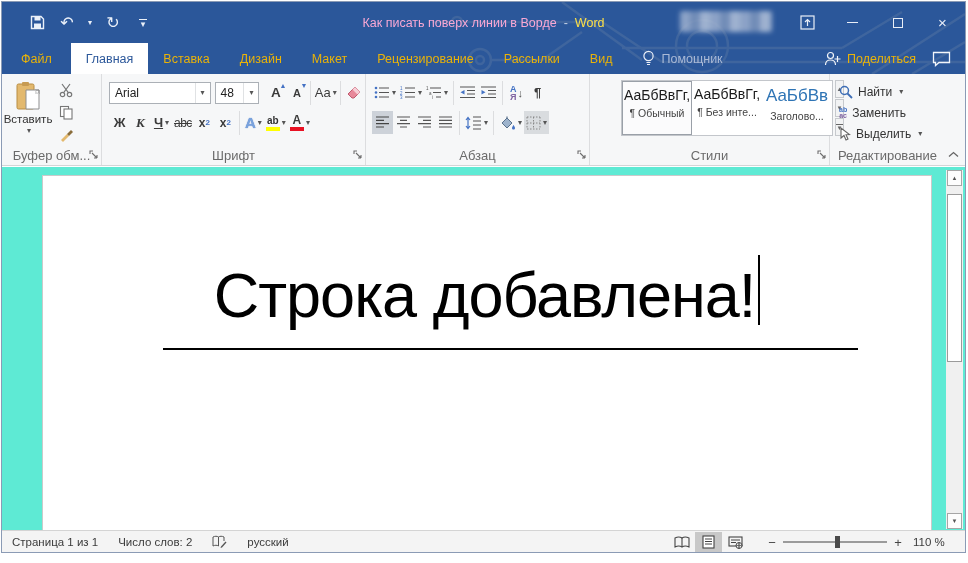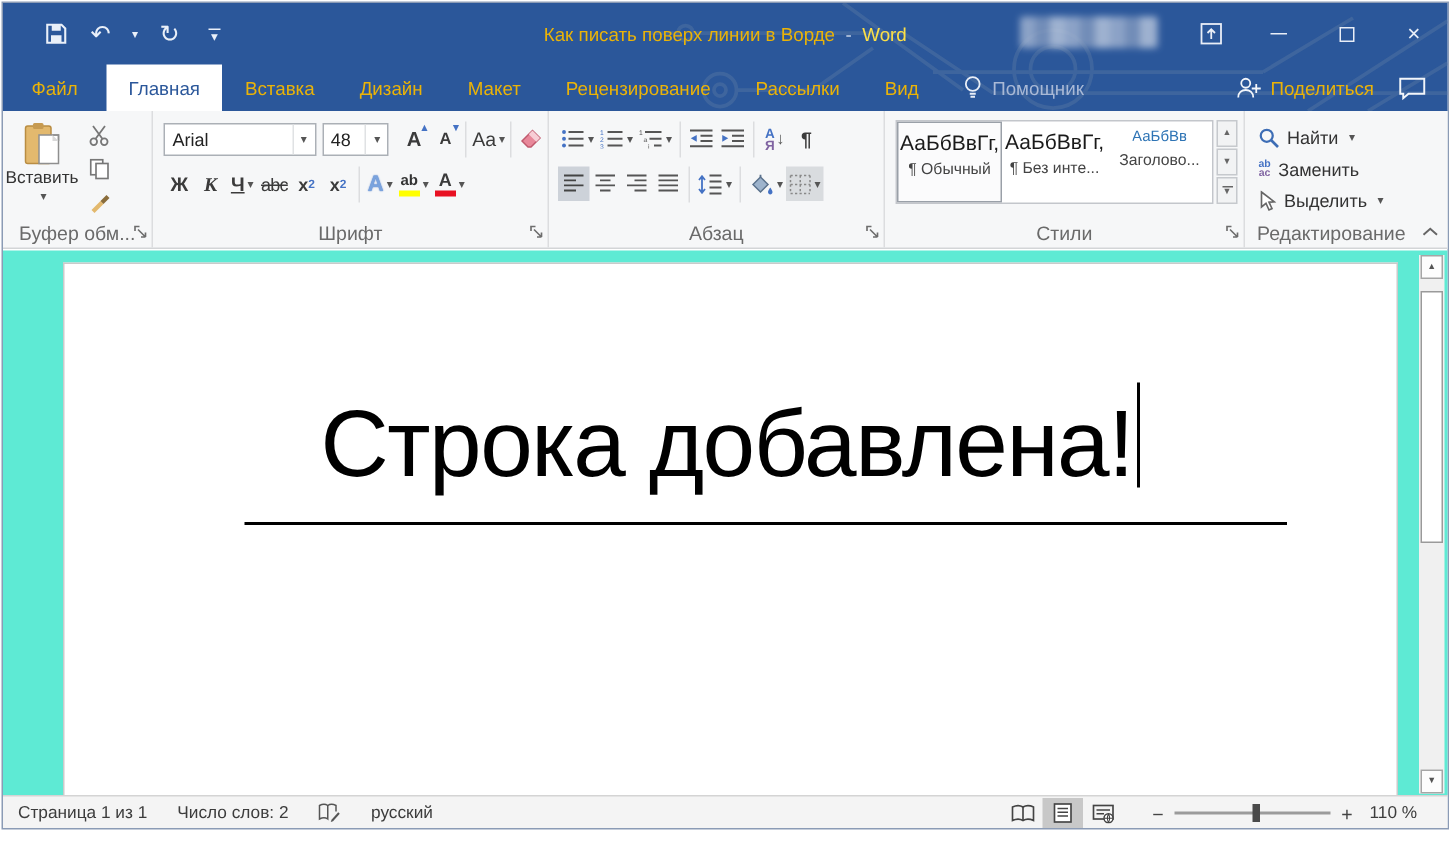--- a/index.html
+++ b/index.html
@@ -10,21 +10,21 @@
   
   .bluetop { position:absolute; left:0; top:0; right:0; height:72px; background:#2b579a; overflow:hidden; }
   .circuit { position:absolute; left:0; top:0; pointer-events:none; }
   .titlebar { position:absolute; left:0; top:0; right:0; height:41px; display:flex; align-items:center; z-index:2; }
   .qat { display:flex; align-items:center; gap:4px; margin-left:22px; color:#eaf0f9; }
   .qbtn { width:26px; height:26px; display:flex; align-items:center; justify-content:center; font-size:16px; color:#eaf0f9; background:transparent; border:none; cursor:default; }
   .qbtn.small { width:12px; font-size:8px; }
   .qat-more { display:flex; flex-direction:column; align-items:center; line-height:4px; font-size:9px; }
   .qat-more .bar { width:8px; height:1px; background:#eaf0f9; margin-bottom:2px; }
   .title-center { position:absolute; left:0; right:0; top:0; height:41px; display:flex; align-items:center; justify-content:center; font-size:12.5px; pointer-events:none; }
-  .title-center .doc { color:#eab308; margin-right:7px; }
+  .title-center .doc { color:#f9a8d4; margin-right:7px; }
   .title-center .sep { color:#c6d2e6; margin-right:7px; }
   .title-center .app { color:#fde047; }
   .redacted { position:absolute; left:678px; top:9px; width:92px; height:21px; border-radius:2px;
     background:repeating-linear-gradient(90deg,#9db0cf 0 10px,#7e96bd 10px 20px,#b3c2da 20px 30px);
     filter:blur(2.5px); opacity:.85; }
   .winctl { position:absolute; right:0; top:0; height:41px; display:flex; z-index:3; }
   .wbtn { width:45px; height:41px; display:flex; align-items:center; justify-content:center; color:#e9eef7; background:transparent; border:none; font-size:15px; }
   .wbtn .minbar { width:11px; height:1px; background:#e9eef7; }
   .wbtn .maxbox { width:10px; height:10px; border:1px solid #e9eef7; }
   
@@ -76,26 +76,26 @@
   
   .g-par { width:224px; }
   .prow { display:flex; align-items:center; padding-left:6px; height:27px; }
   .micon { display:inline-block; }
   .sortbtn { font-size:9px; font-weight:bold; line-height:8px; display:flex; align-items:center; gap:1px; }
   .sortbtn .sa { color:#4472c4; } .sortbtn .sb { color:#8064a2; } .sortbtn .sar { color:#555; font-size:11px; font-weight:normal; }
   .pilcrow { font-size:13px; color:#3b3b3b; font-weight:bold; }
   
   .g-sty { width:240px; }
   .gallery { display:flex; margin:1px 4px 0 7px; }
-  .gallerybox { border:1px solid #c3c6cb; background:#fff; display:flex; height:56px; flex:1; }
+  .gallerybox { border:1px solid #c3c6cb; background:#fff; display:flex; height:56px; flex:1;margin-left:24px; }
   .styitem { width:70px; padding-top:5px; text-align:center; display:flex; flex-direction:column; align-items:center; gap:4px; }
   .styitem .prev { font-size:14px; color:#1a1a1a; white-space:nowrap; overflow:hidden; max-width:66px; }
   .styitem .slab { font-size:10.5px; color:#444; white-space:nowrap; overflow:hidden; max-width:66px; }
   .styitem.sel { border:1px solid #9aa0a8; background:#fbfbfc; }
-  .styitem.heading .prev { color:#2e74b5; font-size:10px; }
+  .styitem.heading .prev { color:#2e74b5; font-size:17px; }
   .stycol { width:16px; display:flex; flex-direction:column; margin-left:2px; gap:1px; }
   .stybtn { flex:1; border:1px solid #c6c9cd; background:#f2f3f4; font-size:6px; color:#666; display:flex; align-items:center; justify-content:center; flex-direction:column; line-height:5px; }
   .stybtn .mbar { width:7px; height:1px; background:#666; margin-bottom:1px; }
   
   .g-edit { width:106px; }
   .erow { display:flex; align-items:center; gap:5px; height:21px; padding-left:9px; font-size:12px; color:#333; }
   .replace-ic { display:flex; flex-direction:column; font-size:7px; font-weight:bold; line-height:6px; }
   .replace-ic .t { color:#4472c4; } .replace-ic .b { color:#8064a2; }
   .collapse { position:absolute; right:6px; bottom:4px; }
   

